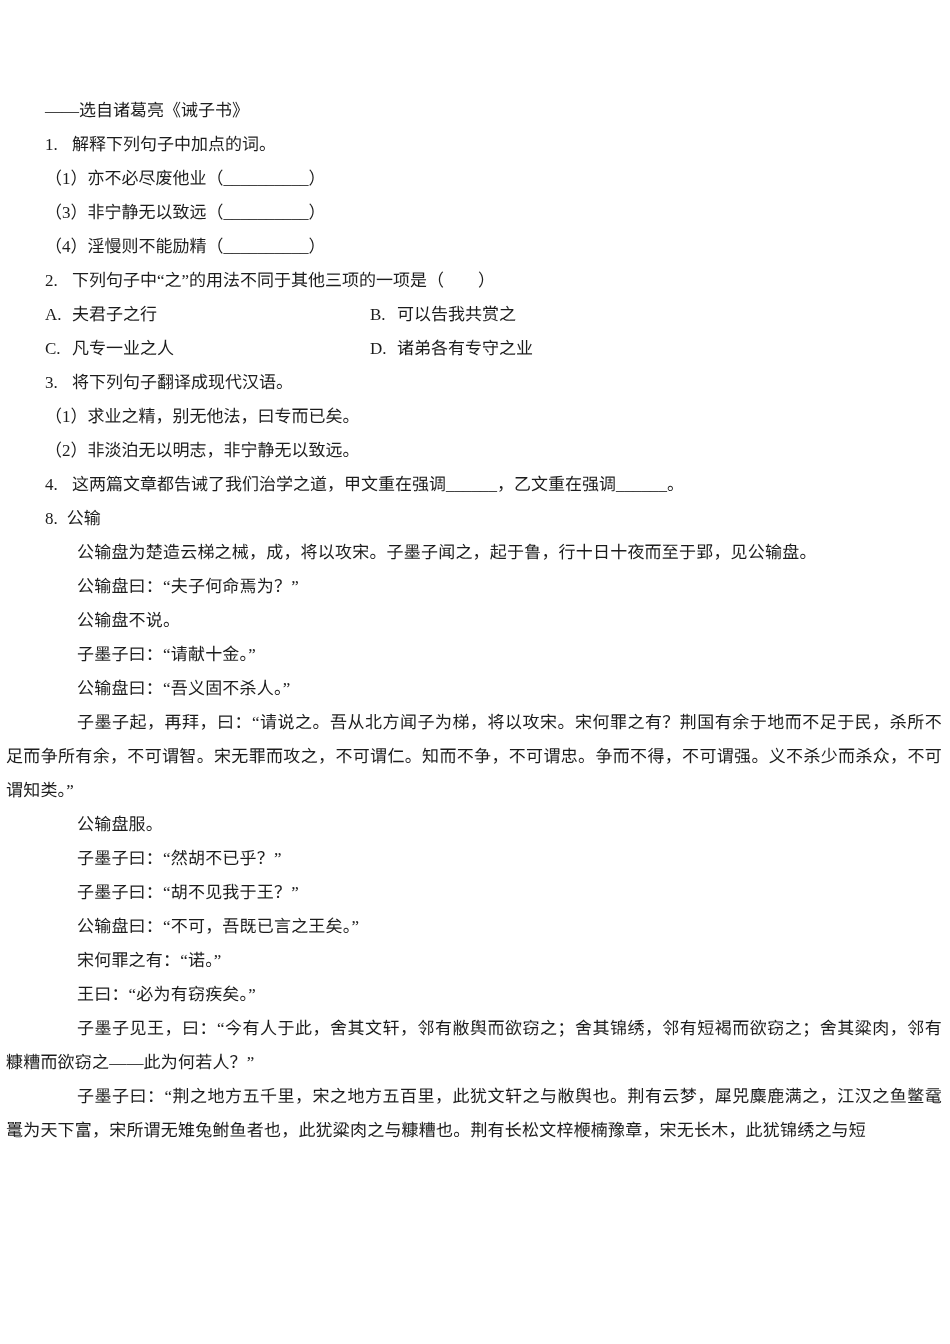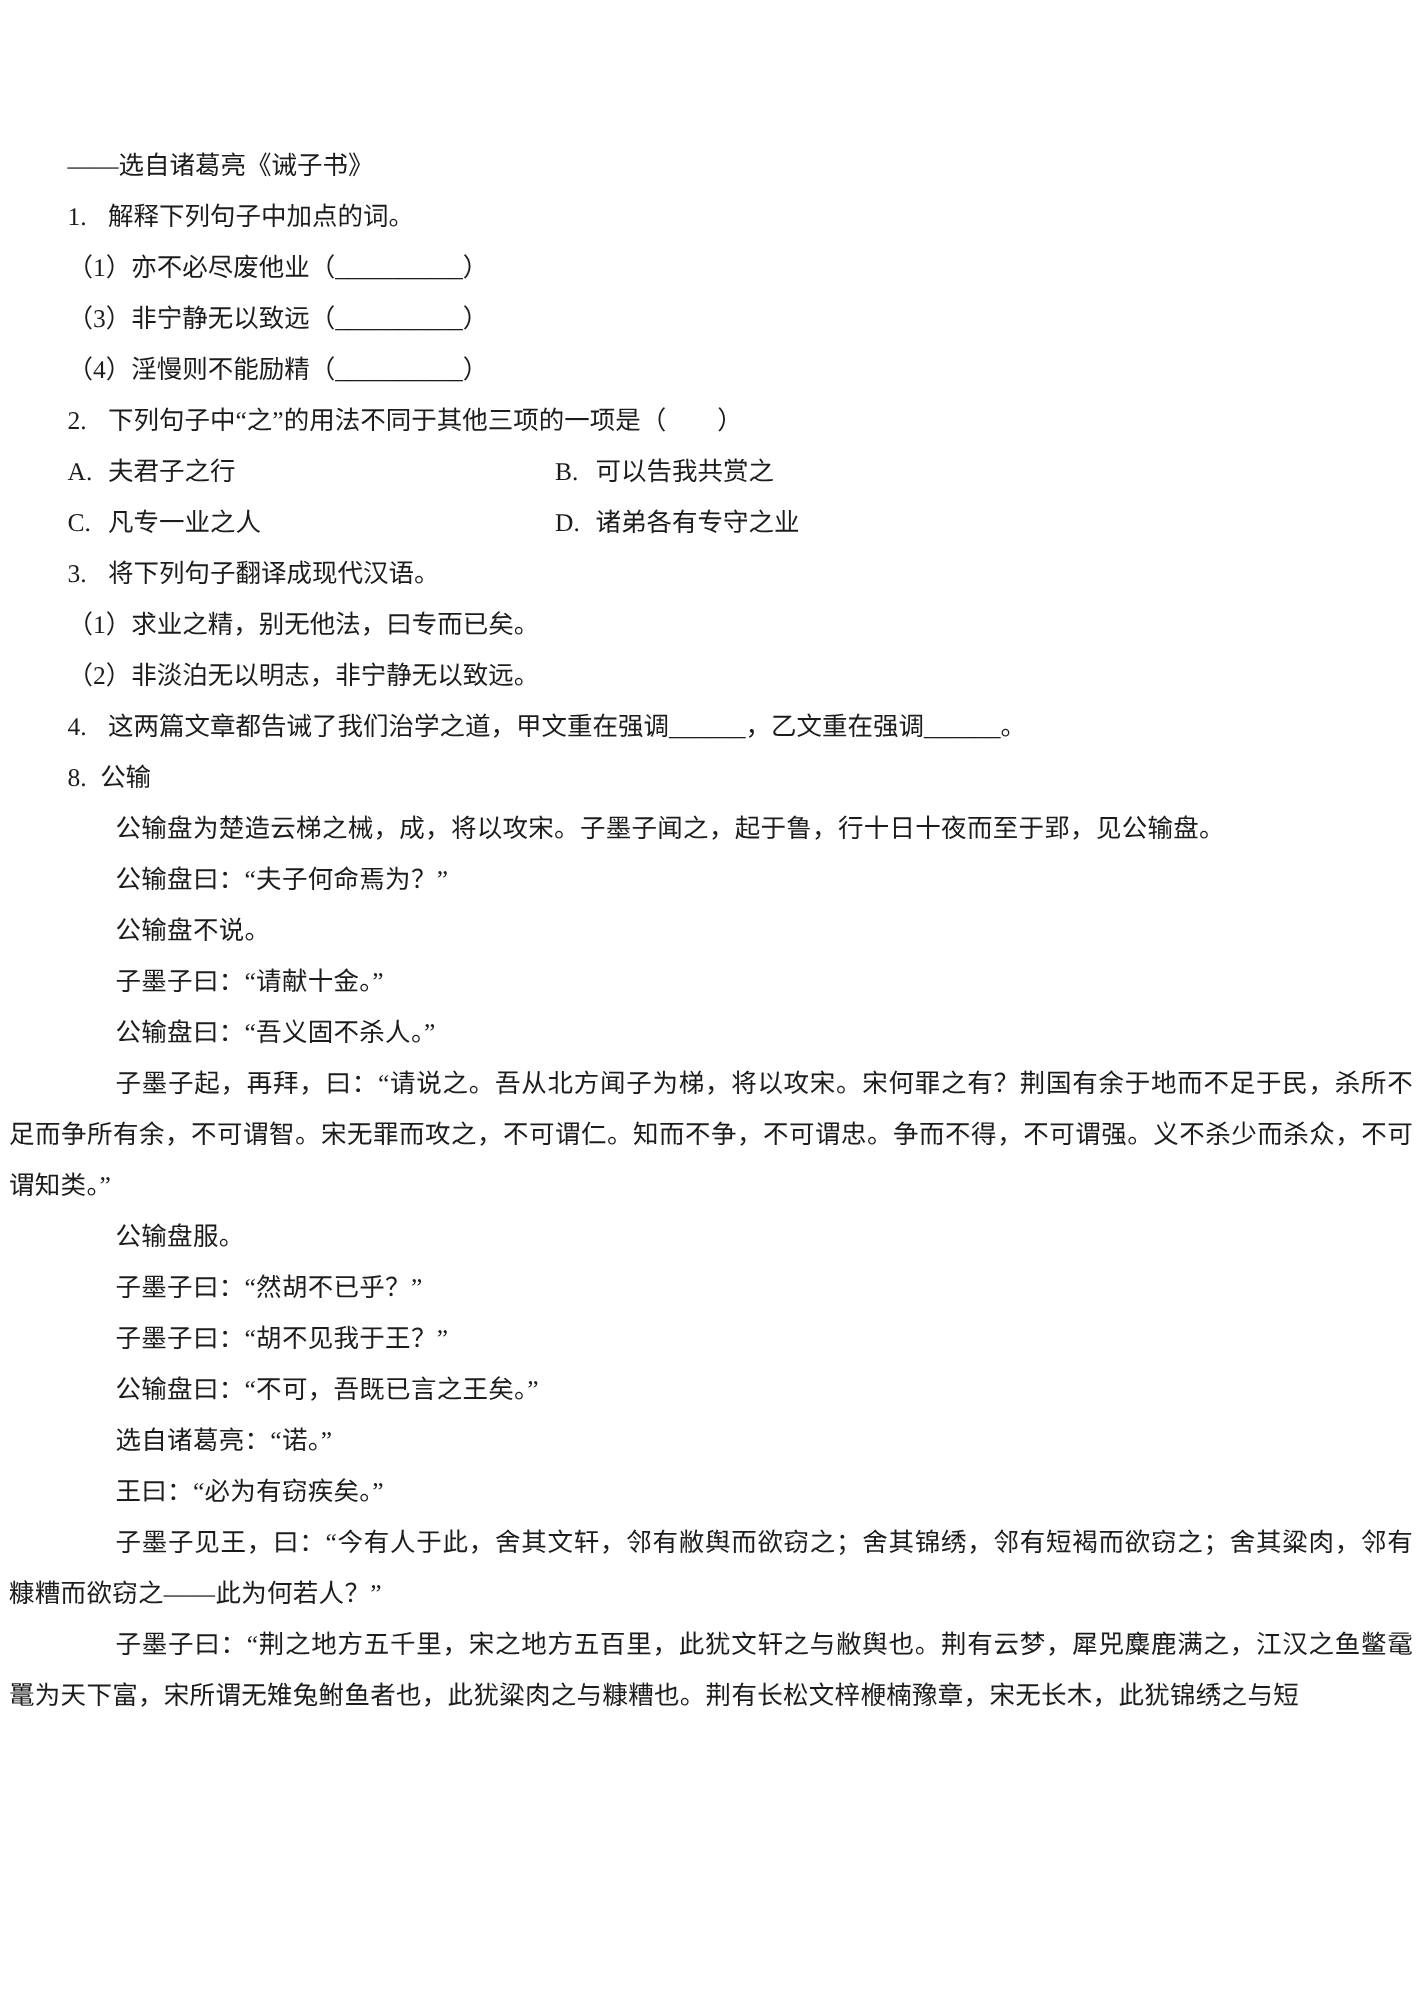--- a/index.html
+++ b/index.html
@@ -88,18 +88,18 @@
   <p class="ln kai passage">公输盘为楚造云梯之械，成，将以攻宋。子墨子闻之，起于鲁，行十日十夜而至于郢，见公输盘。</p>
   <p class="ln kai passage">公输盘曰：“夫子何命焉为？”</p>
   <p class="ln kai passage">公输盘不说。</p>
   <p class="ln kai passage">子墨子曰：“请献十金。”</p>
   <p class="ln kai passage">公输盘曰：“吾义固不杀人。”</p>
   <p class="ln kai passage">子墨子起，再拜，曰：“请说之。吾从北方闻子为梯，将以攻宋。宋何罪之有？荆国有余于地而不足于民，杀所不足而争所有余，不可谓智。宋无罪而攻之，不可谓仁。知而不争，不可谓忠。争而不得，不可谓强。义不杀少而杀众，不可谓知类。”</p>
   <p class="ln kai passage">公输盘服。</p>
   <p class="ln kai passage">子墨子曰：“然胡不已乎？”</p>
   <p class="ln kai passage">子墨子曰：“胡不见我于王？”</p>
   <p class="ln kai passage">公输盘曰：“不可，吾既已言之王矣。”</p>
-  <p class="ln kai passage">选自诸葛亮：“诺。”</p>
+  <p class="ln kai passage">宋何罪之有：“诺。”</p>
   <p class="ln kai passage">王曰：“必为有窃疾矣。”</p>
   <p class="ln kai passage">子墨子见王，曰：“今有人于此，舍其文轩，邻有敝舆而欲窃之；舍其锦绣，邻有短褐而欲窃之；舍其粱肉，邻有糠糟而欲窃之——此为何若人？”</p>
   <p class="ln kai passage">子墨子曰：“荆之地方五千里，宋之地方五百里，此犹文轩之与敝舆也。荆有云梦，犀兕麋鹿满之，江汉之鱼鳖鼋鼍为天下富，宋所谓无雉兔鲋鱼者也，此犹粱肉之与糠糟也。荆有长松文梓楩楠豫章，宋无长木，此犹锦绣之与短</p>
 
 </div>
 
 </body></html>

